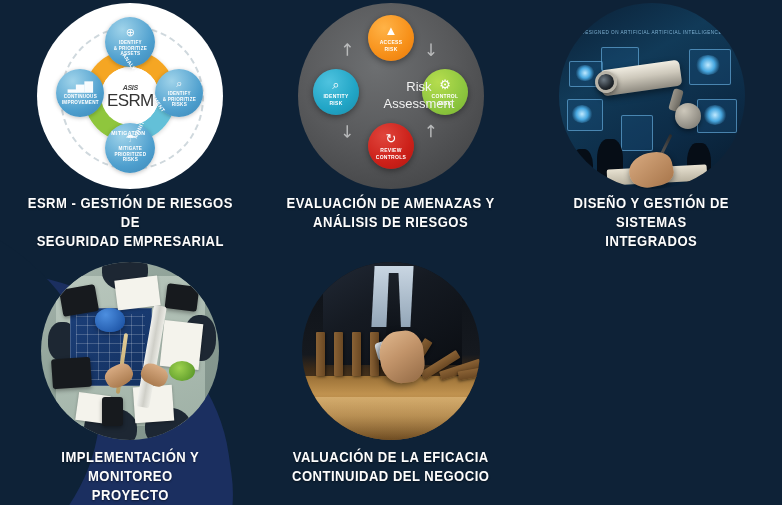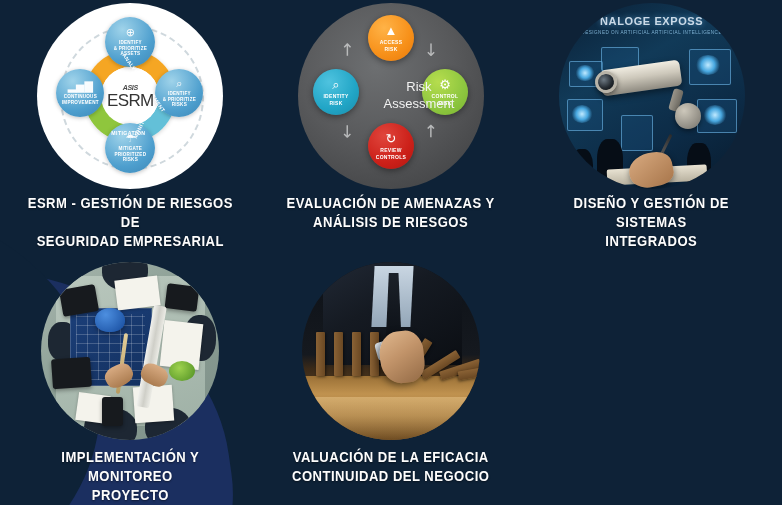--- a/index.html
+++ b/index.html
@@ -420,21 +420,20 @@
           <div class="hud hud2"></div>
           <div class="hud hud3"></div>
           <div class="hud hud4"></div>
           <div class="hud hud5"></div>
           <div class="hud hud6"></div>
           <div class="eye eye1"></div>
           <div class="eye eye2"></div>
           <div class="eye eye3"></div>
           <div class="eye eye4"></div>
 
-          <div class="aitext">NALOGE EXPOSS</div>
           <div class="aisub">DESIGNED ON ARTIFICIAL ARTIFICIAL INTELLIGENCE</div>
 
           <div class="cam-body"></div>
           <div class="cam-lens"></div>
           <div class="cam-arm"></div>
           <div class="cam-mount"></div>
 
           <div class="silh s1"></div>
           <div class="silh s2"></div>
           <div class="silh s3"></div>

